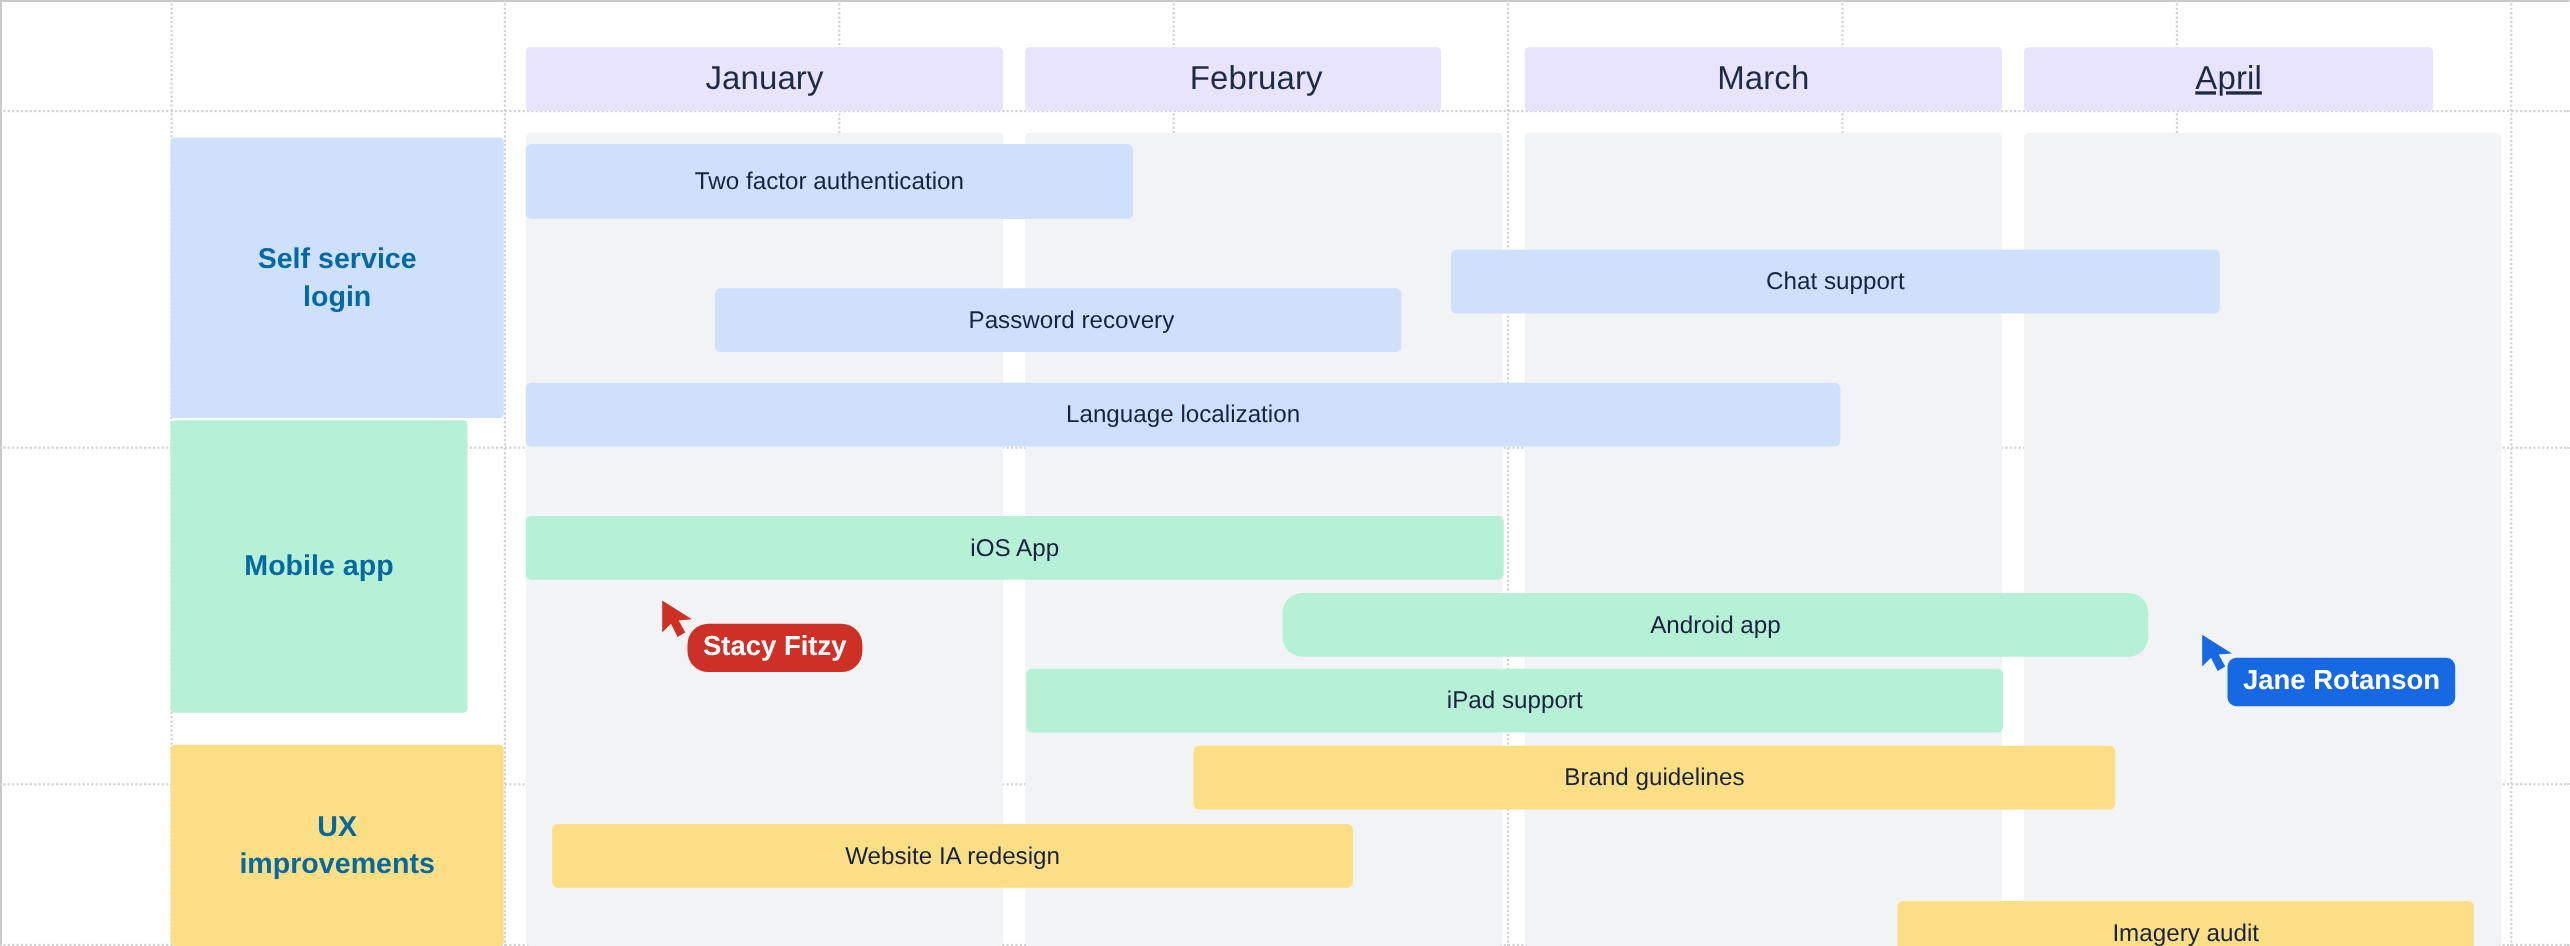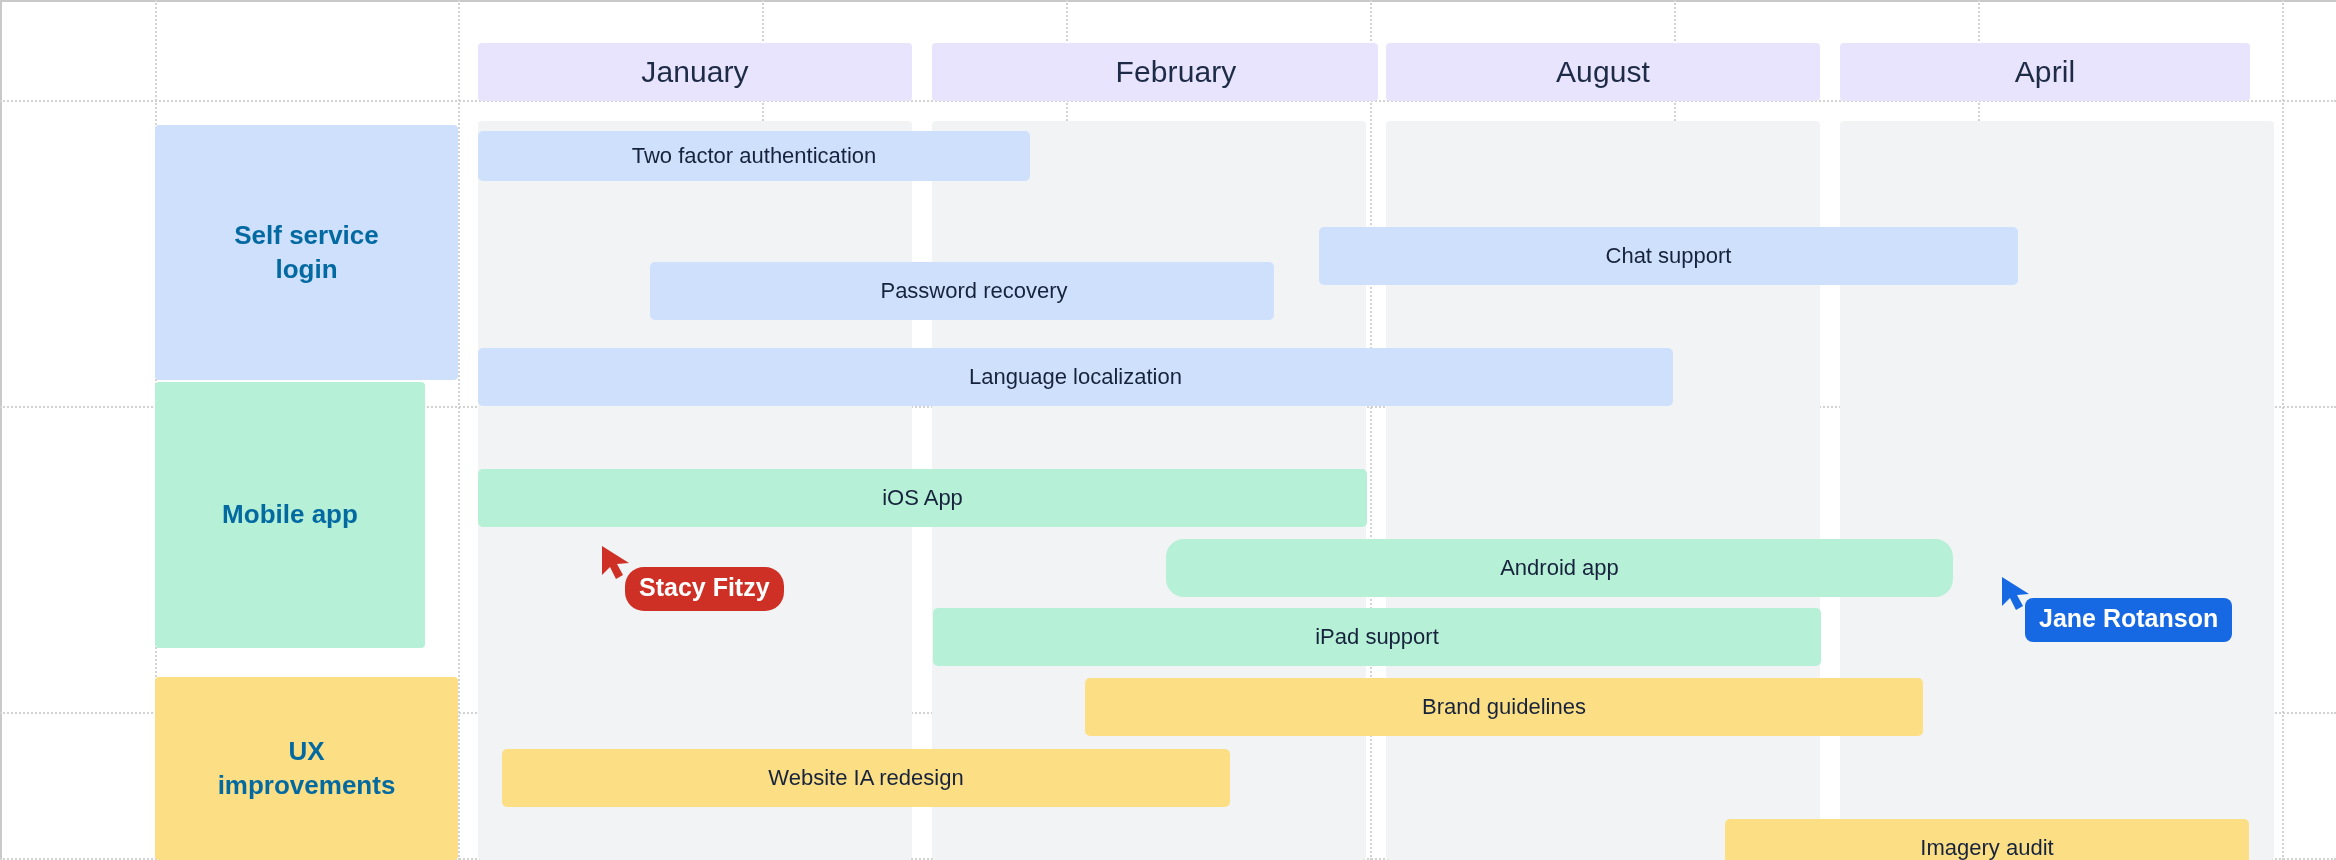--- a/index.html
+++ b/index.html
@@ -134,33 +134,33 @@
 
   <div id="columns-layer">
       <div class="col-body" style="left: 478px; top: 121px; width: 434px; height: 739px;"></div>
       <div class="col-body" style="left: 932px; top: 121px; width: 434px; height: 739px;"></div>
       <div class="col-body" style="left: 1386px; top: 121px; width: 434px; height: 739px;"></div>
       <div class="col-body" style="left: 1840px; top: 121px; width: 434px; height: 739px;"></div>
     </div>
 
   <div id="months-layer">
       <div class="month-head" style="left: 478px; top: 43px; width: 434px; height: 58px;">January</div>
-      <div class="month-head" style="left: 932px; top: 43px; width: 446px; height: 58px; padding-left: 42px;">February</div>
-      <div class="month-head" style="left: 1386px; top: 43px; width: 434px; height: 58px;">August</div>
-      <div class="month-head" style="left: 1840px; top: 43px; width: 410px; height: 58px;">April</div>
+      <div class="month-head" style="left: 932px; top: 43px; width: 378px; height: 58px; padding-left: 42px;">February</div>
+      <div class="month-head" style="left: 1386px; top: 43px; width: 434px; height: 58px;">March</div>
+      <div class="month-head" style="left: 1840px; top: 43px; width: 372px; height: 58px; text-decoration: underline;">April</div>
     </div>
 
   <div id="lanes-layer">
       <div class="lane-label" style="left: 155px; top: 125px; width: 303px; height: 255px; background: rgb(207, 224, 253);">Self service<br>login</div>
       <div class="lane-label" style="left: 155px; top: 382px; width: 270px; height: 266px; background: rgb(182, 240, 215);">Mobile app</div>
       <div class="lane-label" style="left: 155px; top: 677px; width: 303px; height: 183px; background: rgb(252, 223, 133);">UX<br>improvements</div>
     </div>
 
   <div id="tasks-layer">
-      <div class="bar" style="left: 478px; top: 131px; width: 552px; height: 50px; background: rgb(207, 224, 253);">Two factor authentication</div>
+      <div class="bar" style="left: 478px; top: 131px; width: 552px; height: 68px; background: rgb(207, 224, 253);">Two factor authentication</div>
       <div class="bar" style="left: 1319px; top: 192px; width: 699px; height: 58px; background: rgb(207, 224, 253); margin-top: 35px;">Chat support</div>
       <div class="bar" style="left: 650px; top: 262px; width: 624px; height: 58px; background: rgb(207, 224, 253); padding-left: 24px;">Password recovery</div>
       <div class="bar" style="left: 478px; top: 348px; width: 1195px; height: 58px; background: rgb(207, 224, 253);">Language localization</div>
       <div class="bar" style="left: 478px; top: 469px; width: 889px; height: 58px; background: rgb(182, 240, 215);">iOS App</div>
       <div class="bar" style="left: 1166px; top: 539px; width: 787px; height: 58px; background: rgb(182, 240, 215); border-radius: 18px;">Android app</div>
       <div class="bar" style="left: 933px; top: 608px; width: 888px; height: 58px; background: rgb(182, 240, 215);">iPad support</div>
       <div class="bar" style="left: 1085px; top: 678px; width: 838px; height: 58px; background: rgb(252, 223, 133);">Brand guidelines</div>
       <div class="bar" style="left: 478px; top: 749px; width: 728px; height: 58px; background: rgb(252, 223, 133); margin-left: 24px;">Website IA redesign</div>
       <div class="bar" style="left: 1725px; top: 819px; width: 524px; height: 58px; background: rgb(252, 223, 133);">Imagery audit</div>
     </div>

